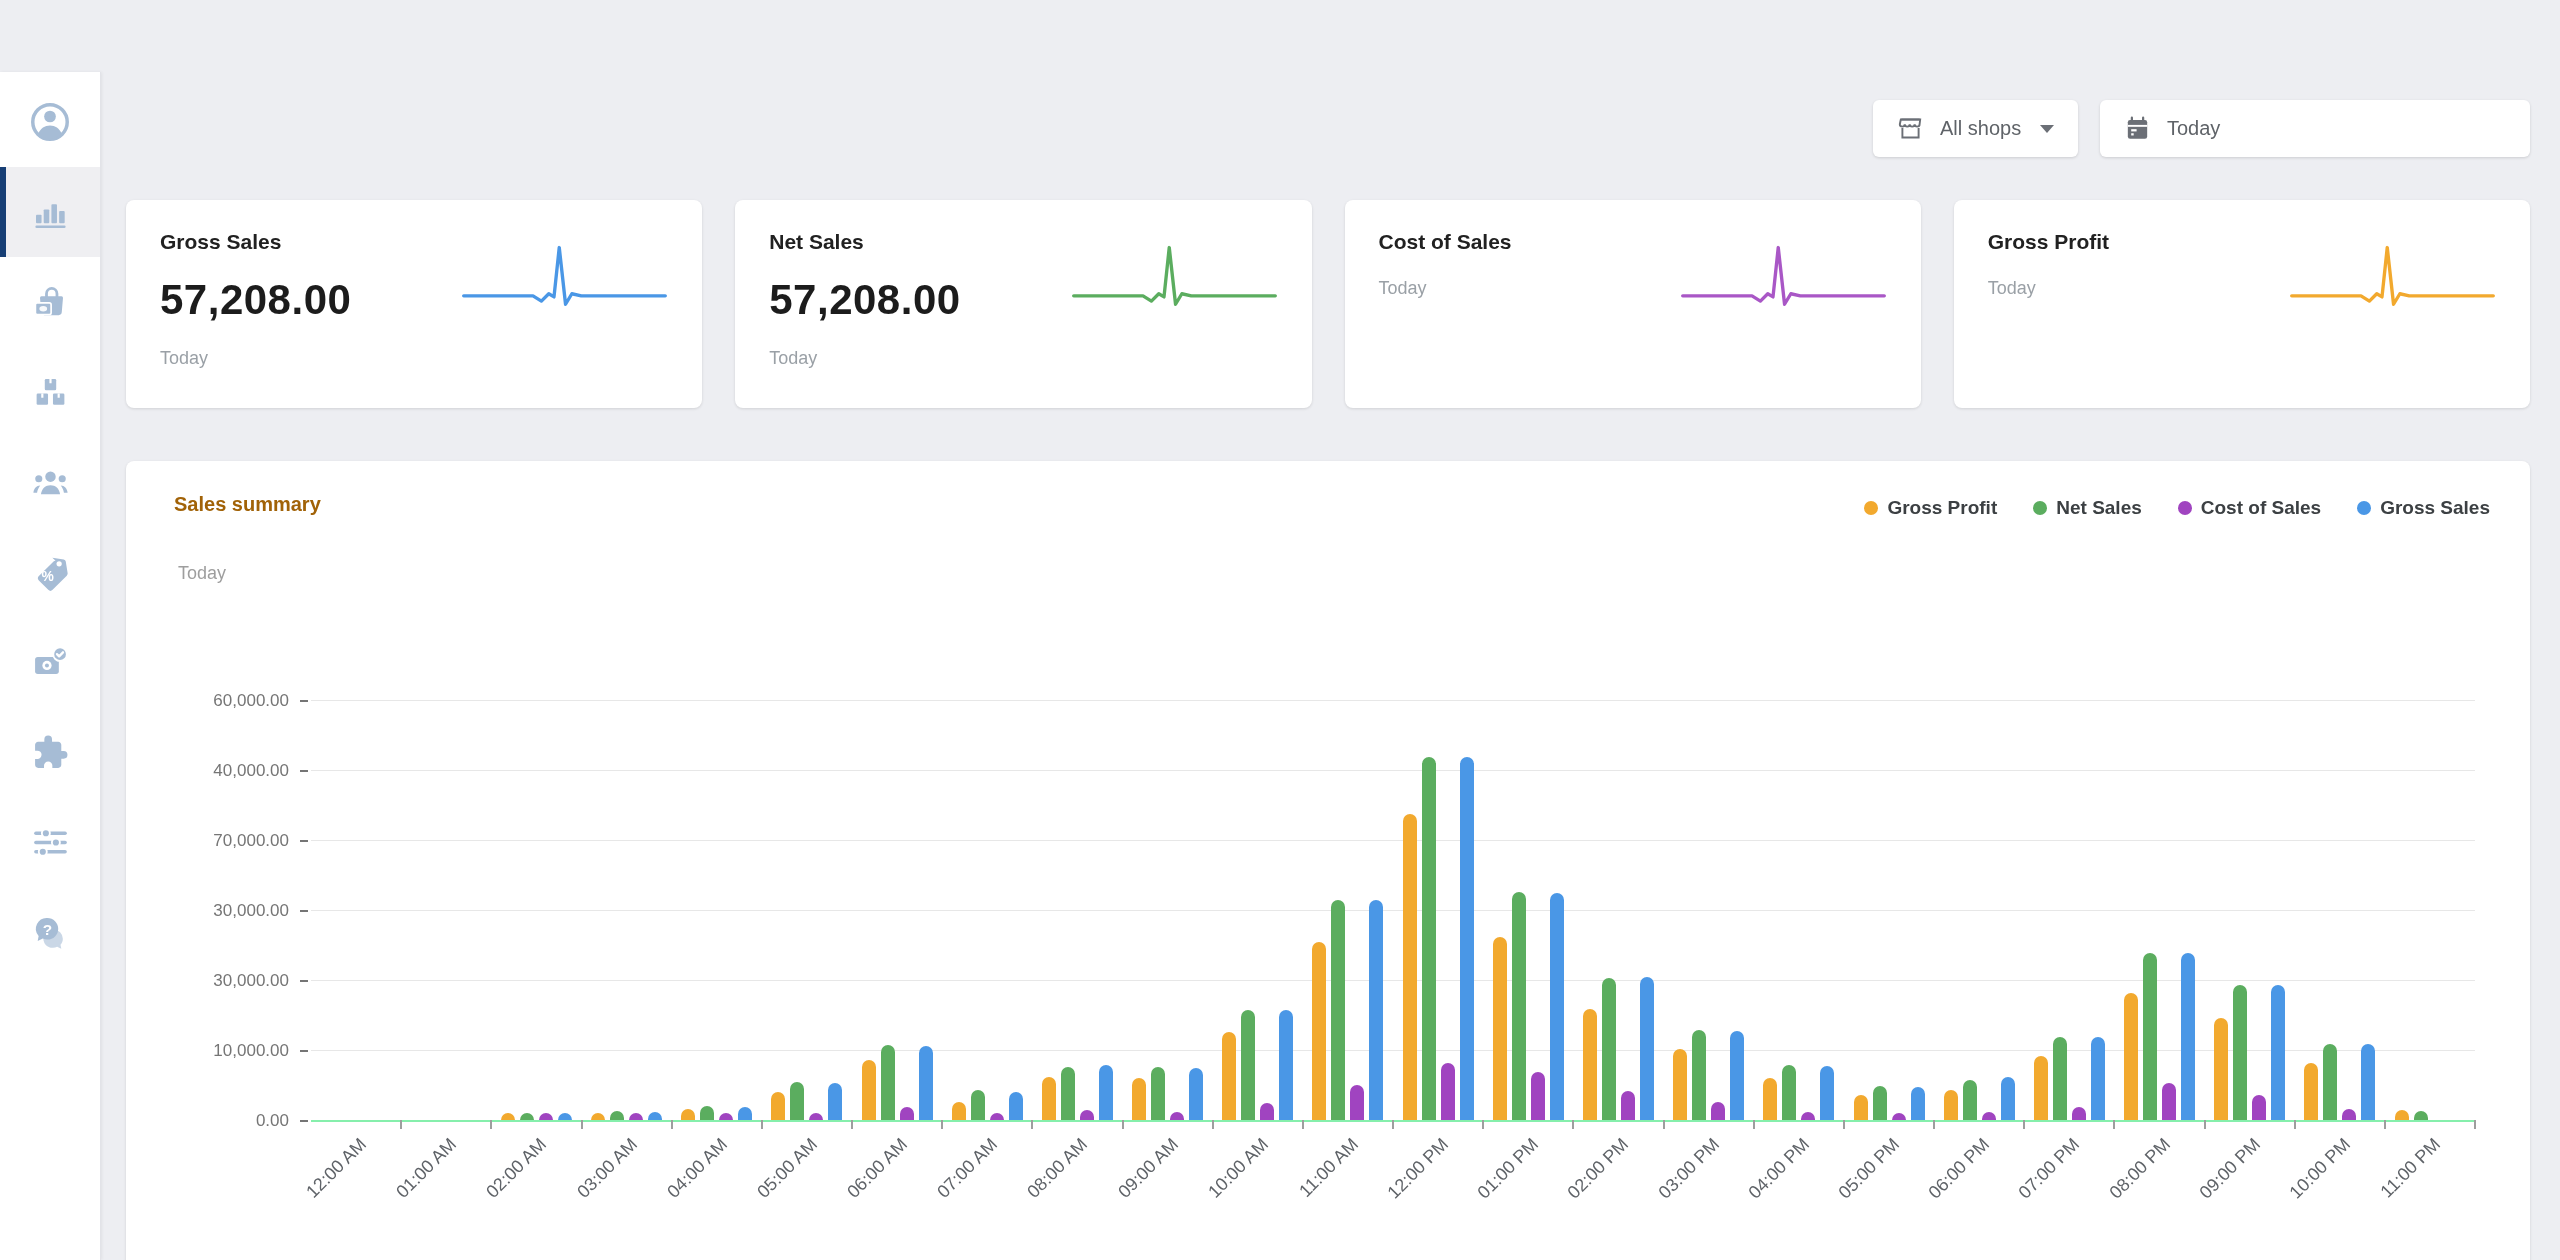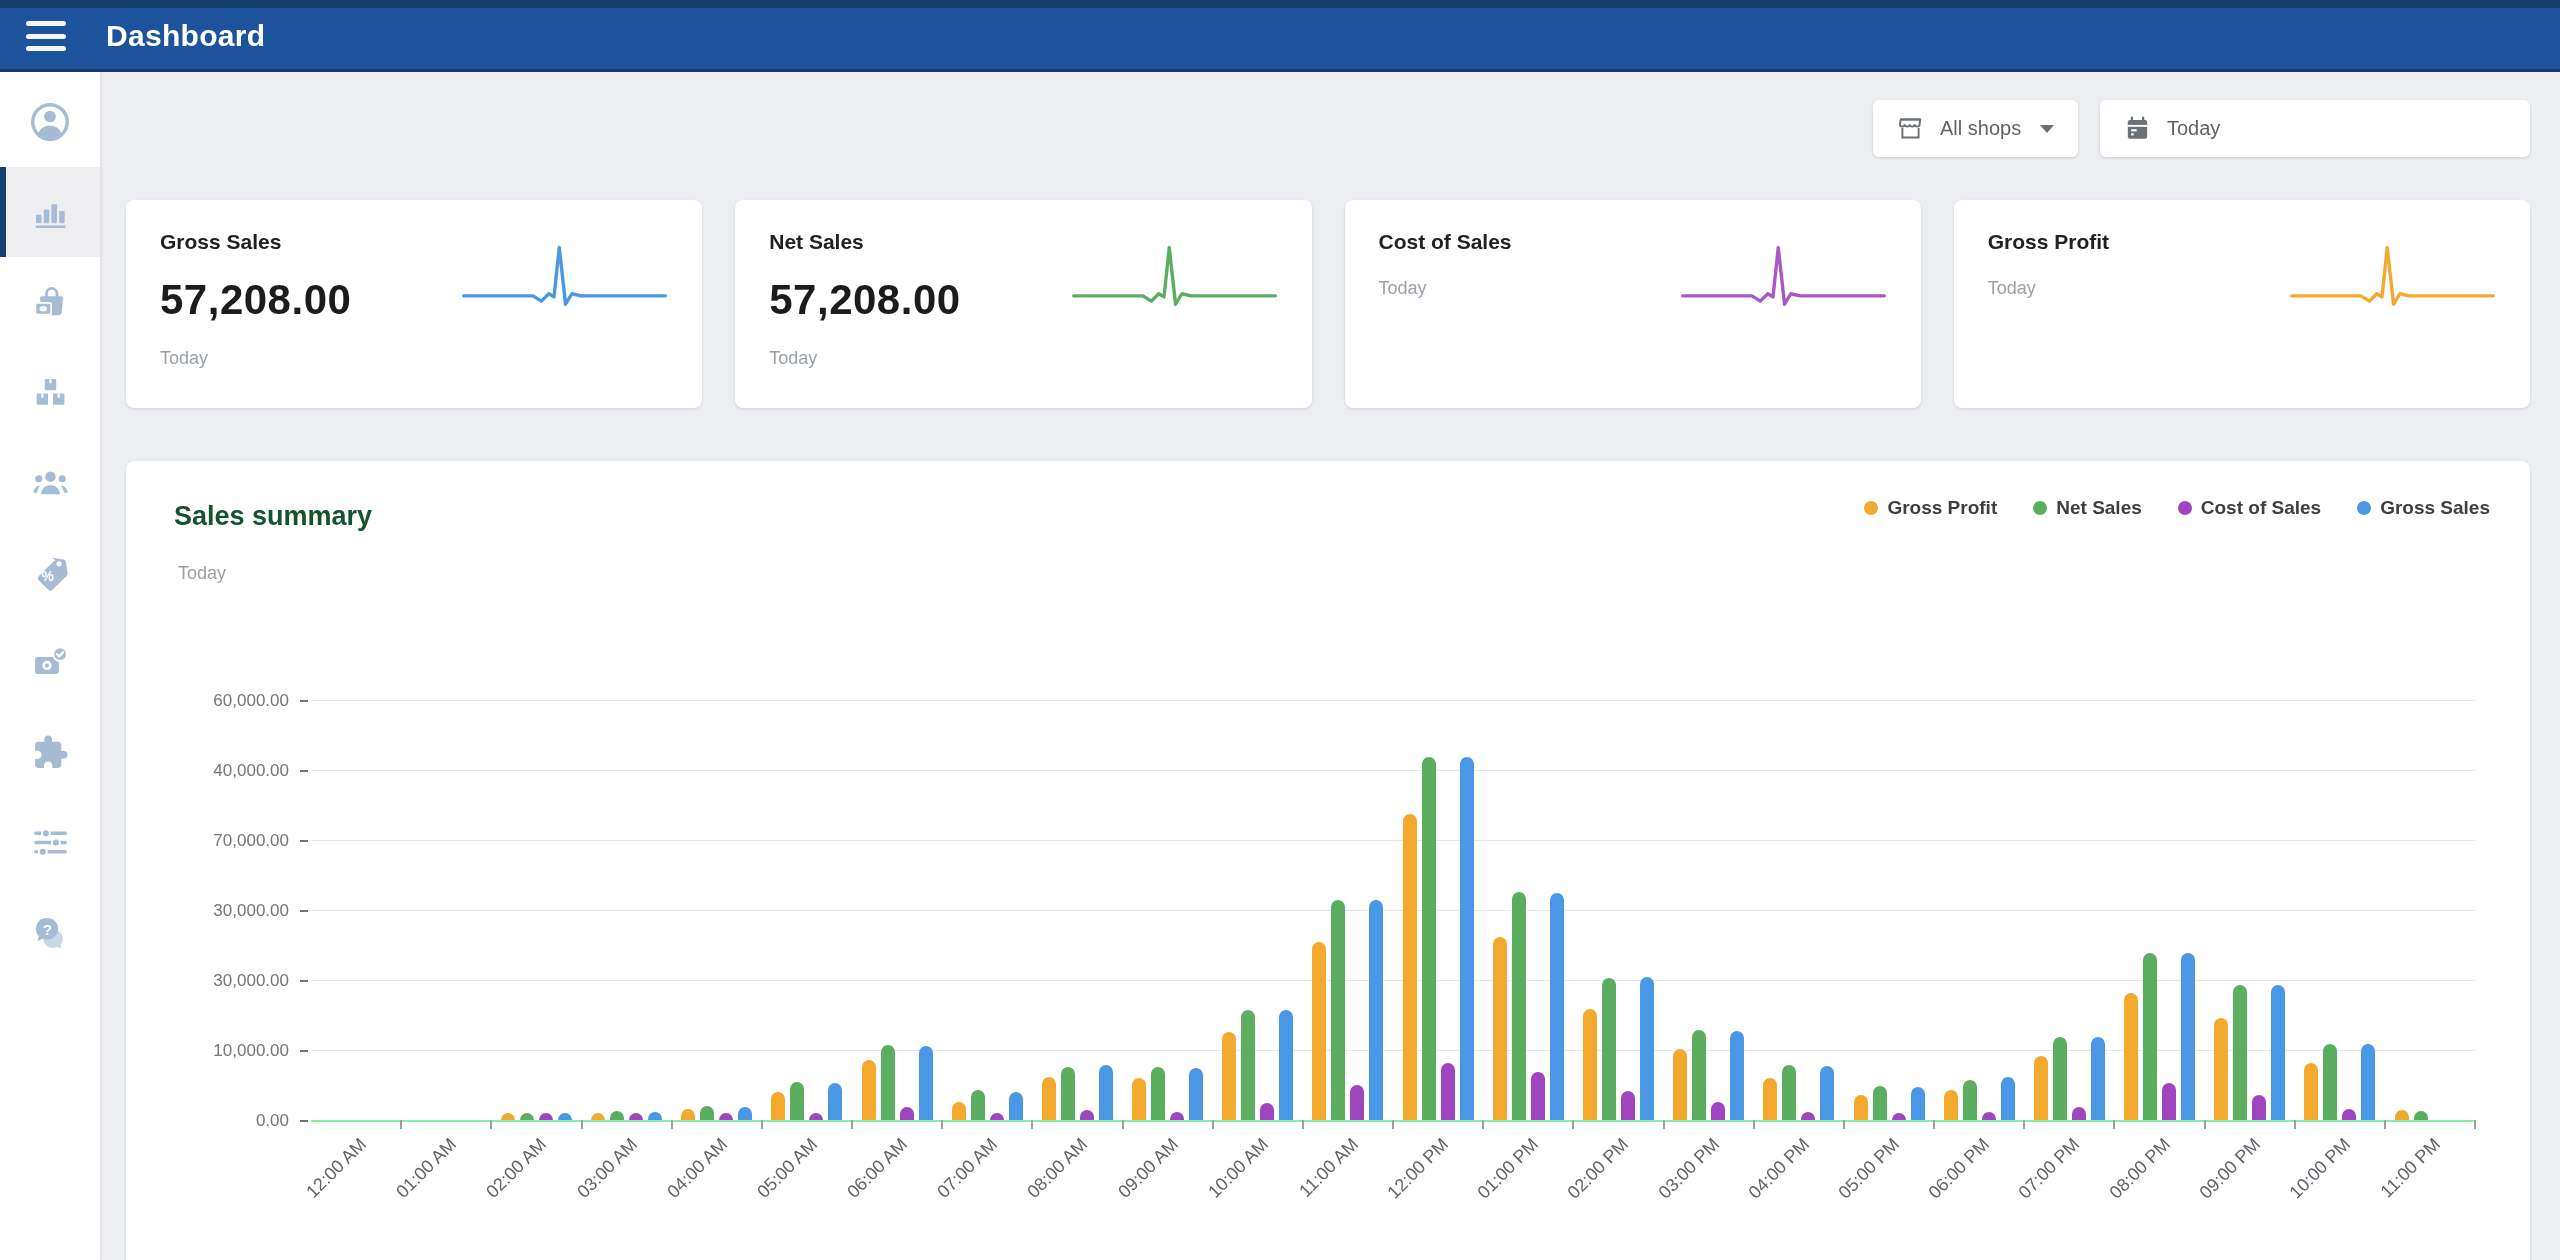--- a/index.html
+++ b/index.html
@@ -41,21 +41,21 @@
   .card{flex:1;height:208px;background:#fff;border-radius:8px;box-shadow:0 1px 3px rgba(0,0,0,.12);
     position:relative;padding:30px 34px;box-sizing:border-box;}
   .card-title{font-size:21px;font-weight:700;color:#212121;}
   .card-value{font-size:42px;font-weight:700;color:#1c1c1c;margin-top:22px;letter-spacing:.5px;}
   .card-period{font-size:18px;color:#9aa0a6;margin-top:24px;}
   .spark{position:absolute;right:30px;top:36px;width:215px;height:105px;}
 
   
   .chart-card{position:absolute;left:25px;right:30px;top:389px;height:840px;background:#fff;border-radius:8px;
     box-shadow:0 1px 3px rgba(0,0,0,.12);}
-  .chart-title{position:absolute;left:48px;top:40px;font-size:27px;font-weight:700;color:#14532d;}
+  .chart-title{position:absolute;left:48px;top:32px;font-size:20px;font-weight:700;color:#a16207;}
   .chart-subtitle{position:absolute;left:52px;top:102px;font-size:18px;color:#9e9e9e;}
   .legend{position:absolute;top:36px;right:40px;display:flex;gap:36px;align-items:center;}
   .legend-item{display:flex;align-items:center;gap:9px;cursor:pointer;}
   .legend-item .dot{width:14px;height:14px;border-radius:50%;}
   .legend-item span:last-child{font-size:19px;font-weight:700;color:#3c4043;}
 
   .plot{position:absolute;left:185px;right:55px;top:239px;height:420px;}
   .gridline{position:absolute;left:0;right:0;height:1px;background:#e7e7e7;}
   .gridline.baseline{height:2px;background:#86efac;}
   .gridline::before{content:'';position:absolute;left:-11px;top:0;width:8px;height:2px;background:#757575;}
@@ -66,28 +66,20 @@
   .bar-group::after{content:'';position:absolute;right:-1px;top:100%;width:2px;height:9px;background:#9e9e9e;}
   .bar{width:14px;border-radius:7px 7px 0 0;}
   .xtick{position:absolute;top:calc(100% + 14px);left:50%;transform:translateX(-100%) rotate(-45deg);
     transform-origin:100% 0;font-size:18px;color:#5f6368;white-space:nowrap;}
 </style>
 </head>
 <body>
 
 <div id="app">
 
-  <div class="topbar">
-    <div class="hamburger">
-        <span></span>
-        <span></span>
-        <span></span>
-      </div>
-    <div class="topbar-title">Dashboard</div>
-  </div>
 
   <div class="sidebar">
     <div class="side-item profile">
       <svg viewBox="0 0 24 24">
         <circle cx="12" cy="12" r="9.4" fill="none" stroke="#a6bcd5" stroke-width="1.9"></circle>
         <circle cx="12" cy="9" r="3.2" class="sicon"></circle>
         <path class="sicon" d="M5.6 18.4c1.2-3 3.6-4.5 6.4-4.5s5.2 1.5 6.4 4.5a9.4 9.4 0 0 1-12.8 0z"></path>
       </svg>
     </div>
     <div class="side-item active">

